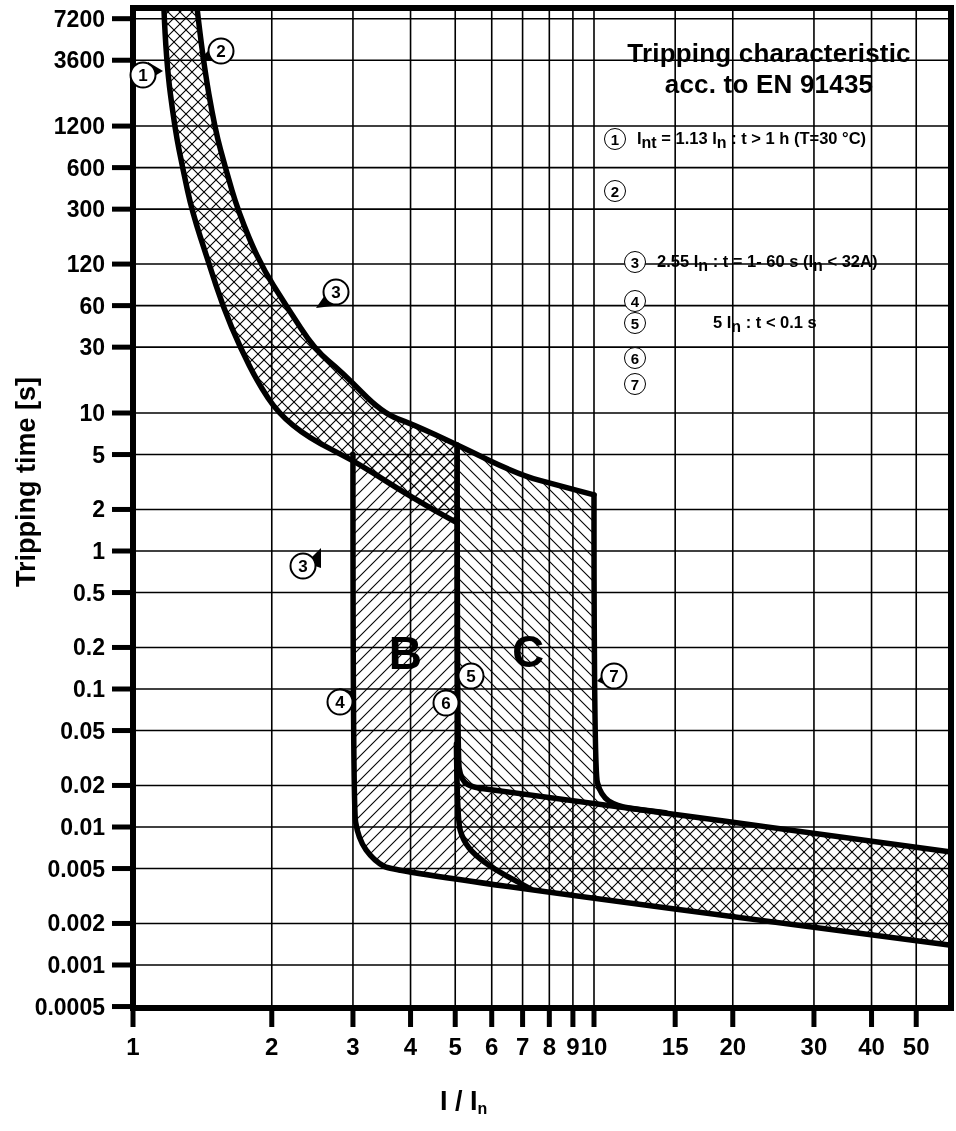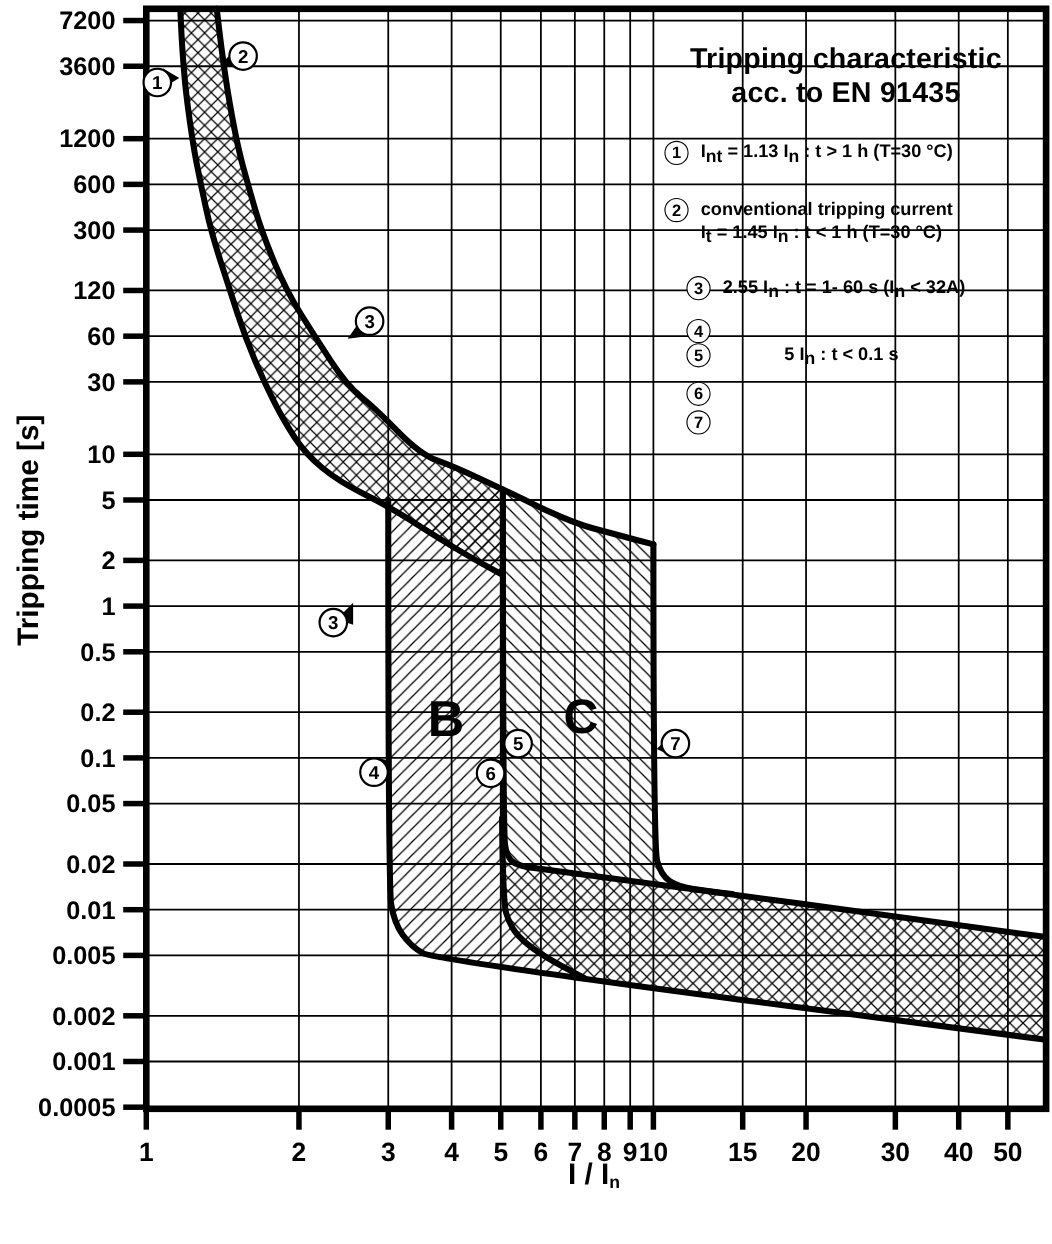--- a/index.html
+++ b/index.html
@@ -11,21 +11,21 @@
   .leg-title{font-size:26px;font-weight:bold;text-align:center;line-height:31px;letter-spacing:.2px;}
   .leg-row{position:absolute;display:flex;align-items:flex-start;gap:11px;white-space:nowrap;}
   .cnum{flex:none;width:22px;height:22px;border:1.8px solid #000;border-radius:50%;
         display:flex;align-items:center;justify-content:center;
         font-size:15px;font-weight:bold;background:#fff;box-sizing:border-box;}
   .leg-text{font-size:16.5px;font-weight:bold;line-height:21px;}
   .leg-text.ind{padding-left:56px;}
   .sub{font-size:16px;vertical-align:-4px;font-weight:bold;}
   #yTitle{position:absolute;left:26px;top:482px;transform:translate(-50%,-50%) rotate(-90deg);
           font-size:27px;font-weight:bold;white-space:nowrap;}
-  #xTitle{position:absolute;left:440px;top:1052px;width:200px;text-align:center;
+  #xTitle{position:absolute;left:440px;top:1086px;width:200px;
           font-size:27px;font-weight:bold;}
 </style>
 </head>
 <body>
 
 <div class="fig">
   <svg id="chart" width="956" height="1131" viewBox="0 0 956 1131">
     <defs>
       <pattern id="h-fwd" patternUnits="userSpaceOnUse" width="12" height="12">
         <path d="M-3,15 L15,-3" stroke="#000" stroke-width="1.1" fill="none"></path>
@@ -209,24 +209,20 @@
         <div>acc. to EN 91435</div>
       </div>
       <div class="leg-row" style="top: 90px; left: 6px;">
         <span class="cnum">1</span>
         <div class="leg-text">
           <div>I<span class="sub">nt</span> = 1.13 I<span class="sub">n</span> :  t &gt; 1 h   (T=30 °C)</div>
         </div>
       </div>
       <div class="leg-row" style="top: 142px; left: 6px;">
         <span class="cnum">2</span>
-        <div class="leg-text">
-          <div>conventional tripping current</div>
-          <div>I<span class="sub">t</span> = 1.45 I<span class="sub">n</span> :  t &lt; 1 h   (T=30 °C)</div>
-        </div>
       </div>
       <div class="leg-row" style="top: 213px; left: 26px;">
         <span class="cnum">3</span>
         <div class="leg-text">
           <div>2.55 I<span class="sub">n</span> : t = 1- 60 s (I<span class="sub">n</span> &lt; 32A)</div>
         </div>
       </div>
       <div class="leg-row" style="top: 252px; left: 26px;">
         <span class="cnum">4</span>
       </div>

